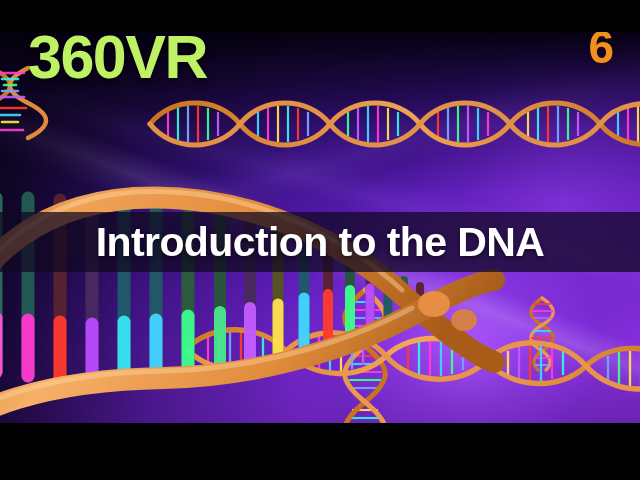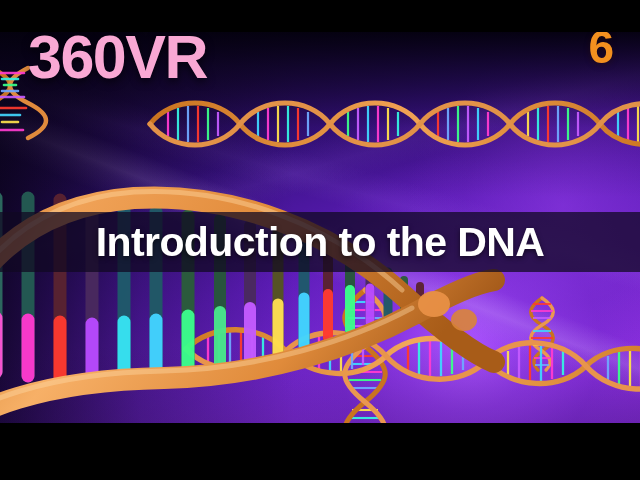--- a/index.html
+++ b/index.html
@@ -173,21 +173,21 @@
     white-space: nowrap;
     text-shadow: 0 2px 5px rgba(0,0,0,0.55);
   }
 
   
   #brand-title {
     position: absolute;
     left: 28px;
     top: 27px;
     z-index: 40;
-    color: #f9a8d4;
+    color: #bef264;
     font-family: "Liberation Sans", sans-serif;
     font-weight: bold;
     font-size: 61px;
     letter-spacing: -1.5px;
     line-height: 1;
     text-shadow: 0 3px 9px rgba(0,0,0,0.65);
   }
 
   
   #episode-number {

